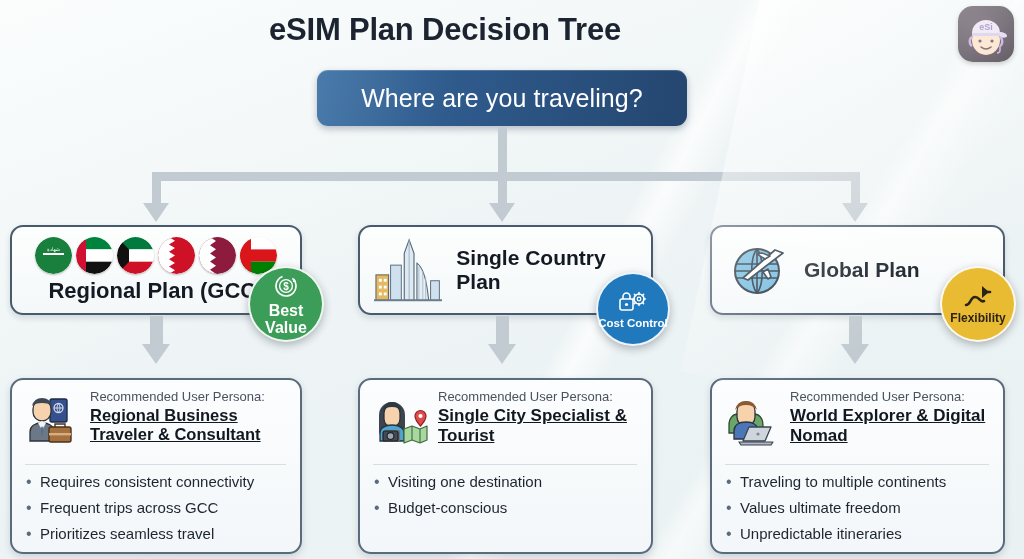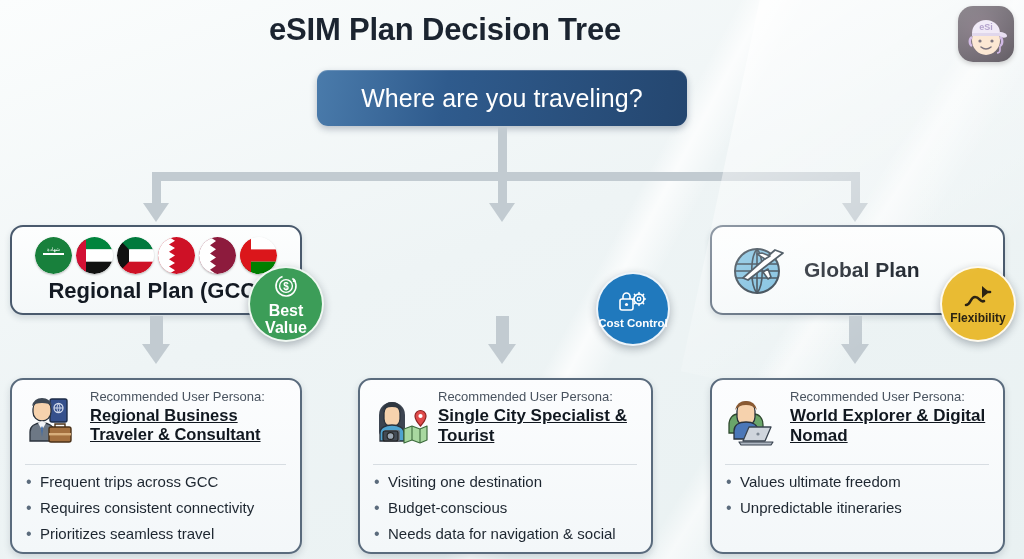--- a/index.html
+++ b/index.html
@@ -282,20 +282,39 @@
   <div class="badge badge-best">
     <svg width="30" height="30" viewBox="0 0 30 30">
       <circle cx="15" cy="15" r="10" fill="none" stroke="#fff" stroke-width="1.6" stroke-dasharray="52 12" transform="rotate(-50 15 15)"></circle>
       <circle cx="15" cy="15" r="6.4" fill="none" stroke="#fff" stroke-width="1.4"></circle>
       <text x="15" y="19" font-size="10" font-weight="bold" fill="#fff" text-anchor="middle" font-family="Liberation Sans, sans-serif">$</text>
       <path d="M23.5 7.5l1.6 3.2-3.4.2z" fill="#fff"></path>
     </svg>
     <div class="blabel">Best Value</div>
   </div>
 
+  <div class="plan-card p2">
+    <svg width="70" height="66" viewBox="0 0 70 66">
+      <rect x="2" y="38" width="13" height="26" fill="#e3b963" stroke="#5c5c5c" stroke-width="1"></rect>
+      <rect x="5" y="42" width="3" height="3" fill="#fff"></rect>
+        <rect x="10" y="42" width="3" height="3" fill="#fff"></rect>
+      <rect x="5" y="49" width="3" height="3" fill="#fff"></rect>
+        <rect x="10" y="49" width="3" height="3" fill="#fff"></rect>
+      <rect x="5" y="56" width="3" height="3" fill="#fff"></rect>
+        <rect x="10" y="56" width="3" height="3" fill="#fff"></rect>
+      <rect x="17" y="28" width="11" height="36" fill="#cfe0ee" stroke="#5c6e7d" stroke-width="1"></rect>
+      <path d="M31 64V16l5-14 5 14v48z" fill="#dfe9f2" stroke="#4f6273" stroke-width="1.1"></path>
+      <path d="M36 2v62" stroke="#9fb3c4" stroke-width="1"></path>
+      <path d="M44 64V26q9 6 12 38z" fill="#e6eef5" stroke="#4f6273" stroke-width="1.1"></path>
+      <path d="M46 30v34M50 34v30M53 40v24" stroke="#a8bccb" stroke-width="1"></path>
+      <rect x="58" y="44" width="9" height="20" fill="#cfe0ee" stroke="#5c6e7d" stroke-width="1"></rect>
+      <rect x="0" y="63" width="70" height="2" fill="#6b7d8c"></rect>
+    </svg>
+    <div class="plan-title">Single Country Plan</div>
+  </div>
 
   <div class="badge badge-cost">
     <svg width="30" height="26" viewBox="0 0 30 26">
       <rect x="2" y="10" width="13" height="11" rx="2" fill="none" stroke="#fff" stroke-width="1.6"></rect>
       <path d="M5 10V7.5a3.5 3.5 0 0 1 7 0V10" fill="none" stroke="#fff" stroke-width="1.6"></path>
       <circle cx="8.5" cy="15.5" r="1.6" fill="#fff"></circle>
       <circle cx="21" cy="10" r="5" fill="none" stroke="#fff" stroke-width="1.6"></circle>
       <circle cx="21" cy="10" r="1.8" fill="none" stroke="#fff" stroke-width="1.3"></circle>
       <g stroke="#fff" stroke-width="1.5" stroke-linecap="round">
         <path d="M21 3.6v1.8M21 14.6v1.8M27.4 10h-1.8M16.4 10h-1.8M25.6 5.4l-1.3 1.3M17.7 13.3l-1.3 1.3M25.6 14.6l-1.3-1.3M17.7 6.7l-1.3-1.3"></path>
@@ -348,22 +367,22 @@
         <path d="M32 38v-3h10v3" fill="none" stroke="#4a3118" stroke-width="1.4"></path>
         <rect x="26" y="44" width="22" height="2.4" fill="#d8ae7c"></rect>
       </svg>
       <div class="persona-text">
         <div class="persona-kicker">Recommended User Persona:</div>
         <div class="persona-name">Regional Business Traveler &amp; Consultant</div>
       </div>
     </div>
     <div class="divider"></div>
     <ul class="bullets">
+      <li>Requires consistent connectivity</li>
       <li>Frequent trips across GCC</li>
-      <li>Requires consistent connectivity</li>
       <li>Prioritizes seamless travel</li>
     </ul>
   </div>
 
   <div class="persona-card c2">
     <div class="persona-head">
       <svg class="avatar" viewBox="0 0 58 58">
         <path d="M8 26a13 13 0 0 1 26 0v16c0 6-6 8-13 8S8 48 8 42z" fill="#3c4450"></path>
         <path d="M13 24a8 8 0 0 1 16 0v6a8 8 0 0 1-16 0z" fill="#f6d2ad" stroke="#2a323c" stroke-width="1.3"></path>
         <path d="M11 22q2-9 10-9t10 9q-3-4-10-4t-10 4z" fill="#2f3740"></path>
@@ -378,21 +397,20 @@
       </svg>
       <div class="persona-text">
         <div class="persona-kicker">Recommended User Persona:</div>
         <div class="persona-name">Single City Specialist &amp; Tourist</div>
       </div>
     </div>
     <div class="divider"></div>
     <ul class="bullets">
       <li>Visiting one destination</li>
       <li>Budget-conscious</li>
-      <li>Needs data for navigation &amp; social</li>
     </ul>
   </div>
 
   <div class="persona-card c3">
     <div class="persona-head">
       <svg class="avatar" viewBox="0 0 58 58">
         <path d="M6 36c0-7 4-11 9-11h16c5 0 9 4 9 11v8H6z" fill="#6aa56a" stroke="#2f4a2f" stroke-width="1.3"></path>
         <path d="M14 22a9 9 0 0 1 18 0v6a9 9 0 0 1-18 0z" fill="#f6d2ad" stroke="#2a323c" stroke-width="1.3"></path>
         <path d="M12 21q2-9 11-9t11 9q-4-5-11-5t-11 5z" fill="#8a5a32"></path>
         <path d="M11 50v-8c0-6 5-9 12-9s12 3 12 9v8z" fill="#4b77b8" stroke="#2a323c" stroke-width="1.3"></path>
@@ -400,18 +418,19 @@
         <circle cx="35" cy="45" r="1.6" fill="#7e8894"></circle>
         <path d="M16 53h34l-2 3H18z" fill="#aeb7c2" stroke="#3a4450" stroke-width="1.2" stroke-linejoin="round"></path>
       </svg>
       <div class="persona-text">
         <div class="persona-kicker">Recommended User Persona:</div>
         <div class="persona-name">World Explorer &amp; Digital Nomad</div>
       </div>
     </div>
     <div class="divider"></div>
     <ul class="bullets">
+      <li>Traveling to multiple continents</li>
       <li>Values ultimate freedom</li>
       <li>Unpredictable itineraries</li>
     </ul>
   </div>
 
 </div>
 
 </body></html>

